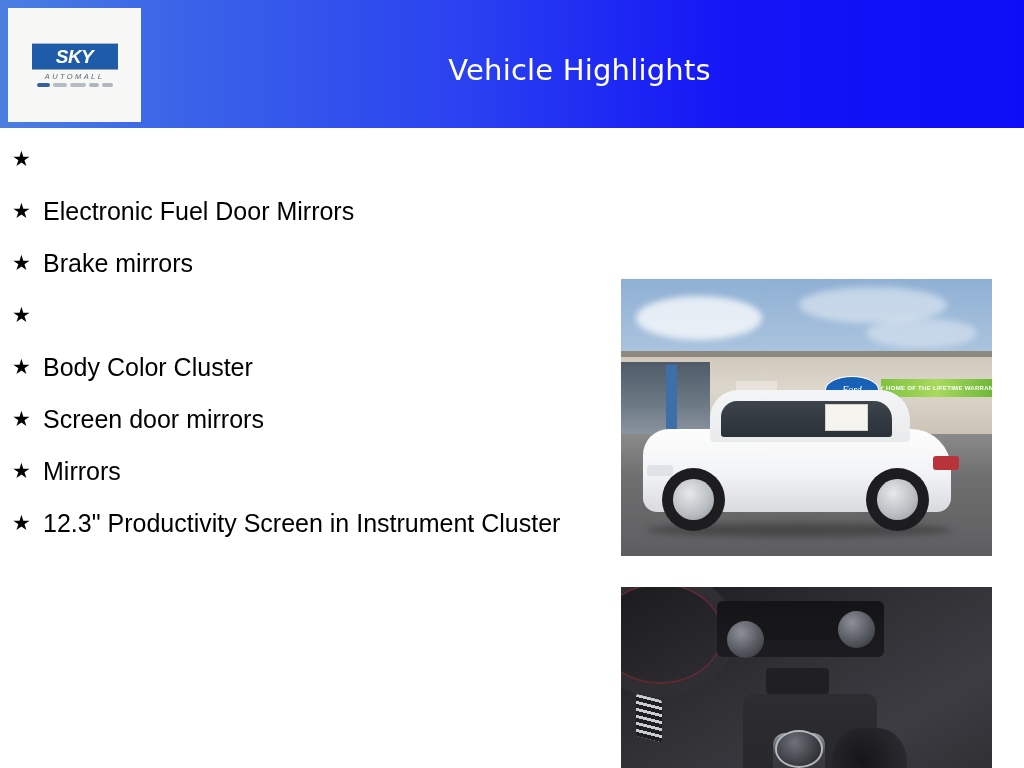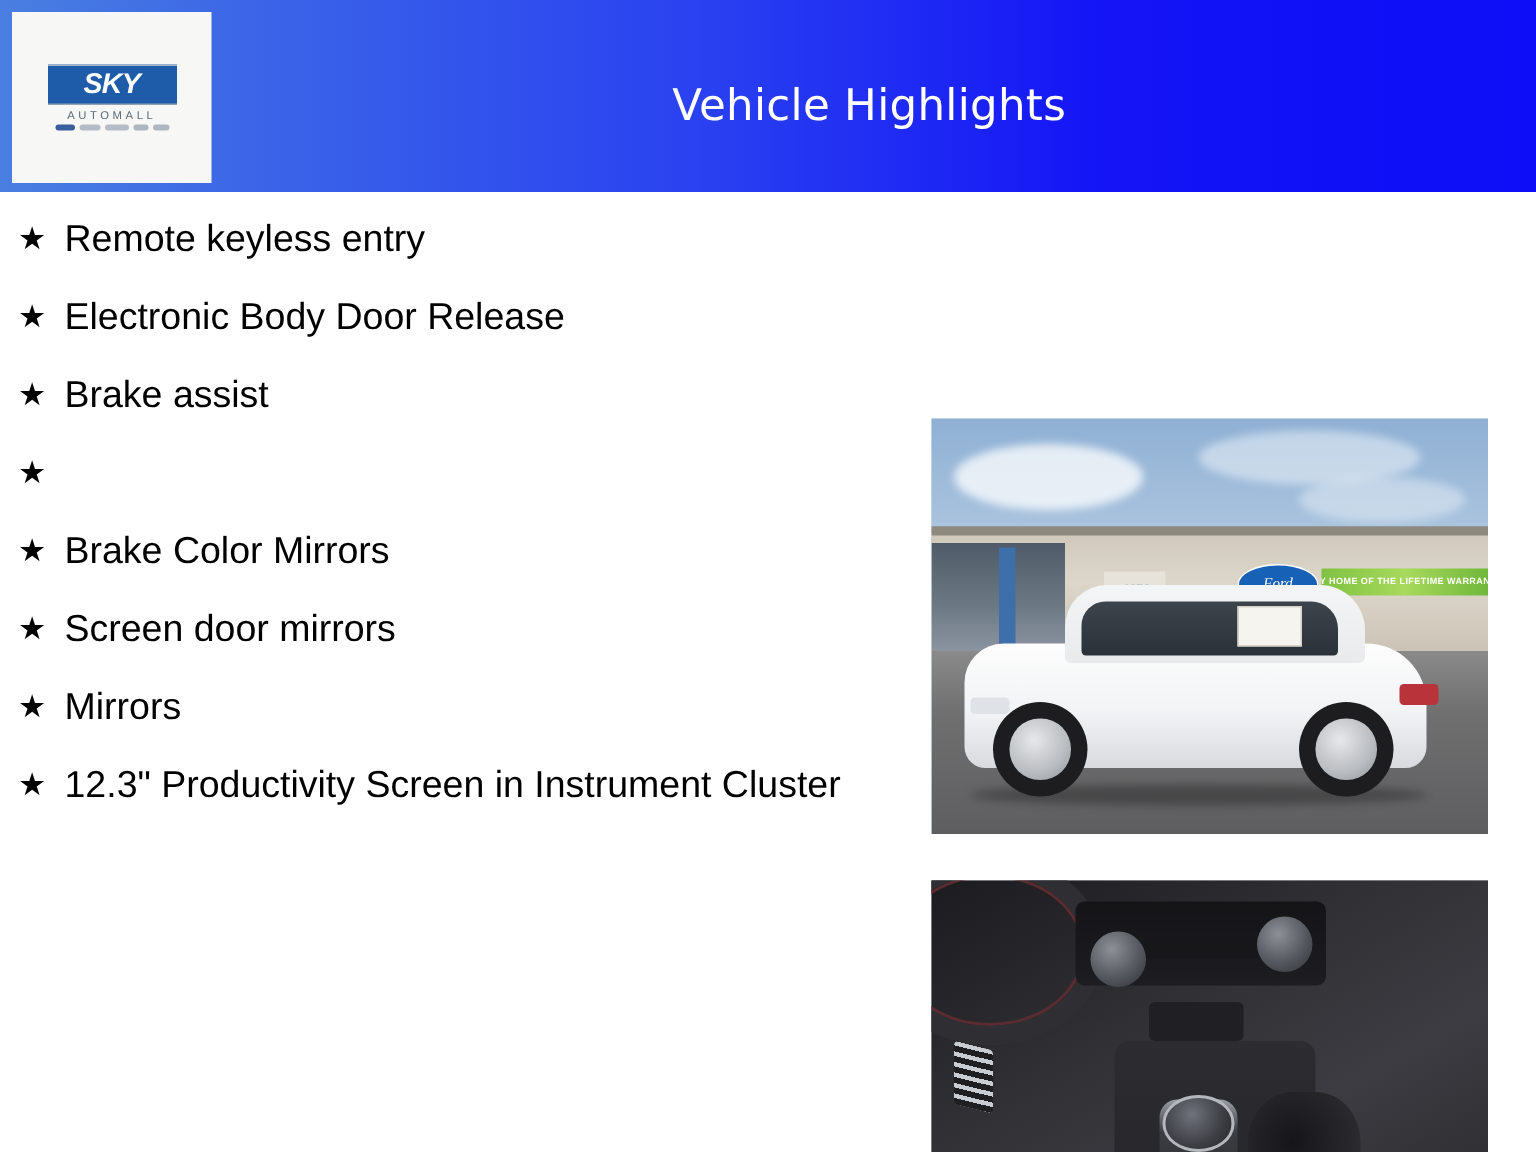--- a/index.html
+++ b/index.html
@@ -64,20 +64,21 @@
     font-style: italic;
     line-height: 1;
   }
   .logo-automall {
     margin-top: 3px;
     color: #5a6a7a;
     font-family: "Liberation Sans", sans-serif;
     font-size: 7.5px;
     letter-spacing: 2.4px;
     line-height: 1;
+    font-style: italic;
   }
   .logo-brands {
     margin-top: 3px;
     display: flex;
     align-items: center;
     gap: 3px;
     width: 86px;
     justify-content: center;
   }
   .logo-brands span {
@@ -357,36 +358,35 @@
   </div>
 
   <div class="header-title">Vehicle Highlights</div>
 </div>
 
 <div class="content">
 
   <ul class="bullet-list">
     <li class="bullet-item">
       <span class="bullet-star">★</span>
-      <span class="bullet-text">Remote keyless entry</span>
-    </li>
-    <li class="bullet-item">
-      <span class="bullet-star">★</span>
-      <span class="bullet-text">Electronic Body Door Release</span>
-    </li>
-    <li class="bullet-item">
-      <span class="bullet-star">★</span>
-      <span class="bullet-text">Brake assist</span>
-    </li>
-    <li class="bullet-item">
-      <span class="bullet-star">★</span>
-    </li>
-    <li class="bullet-item">
-      <span class="bullet-star">★</span>
-      <span class="bullet-text">Brake Color Mirrors</span>
+    </li>
+    <li class="bullet-item">
+      <span class="bullet-star">★</span>
+      <span class="bullet-text">Electronic Fuel Door Mirrors</span>
+    </li>
+    <li class="bullet-item">
+      <span class="bullet-star">★</span>
+      <span class="bullet-text">Brake mirrors</span>
+    </li>
+    <li class="bullet-item">
+      <span class="bullet-star">★</span>
+    </li>
+    <li class="bullet-item">
+      <span class="bullet-star">★</span>
+      <span class="bullet-text">Body Color Cluster</span>
     </li>
     <li class="bullet-item">
       <span class="bullet-star">★</span>
       <span class="bullet-text">Screen door mirrors</span>
     </li>
     <li class="bullet-item">
       <span class="bullet-star">★</span>
       <span class="bullet-text">Mirrors</span>
     </li>
     <li class="bullet-item">

